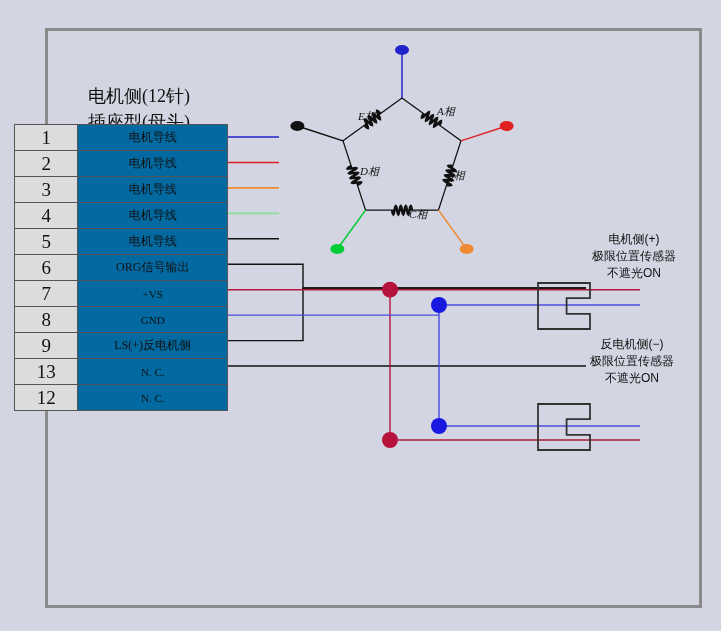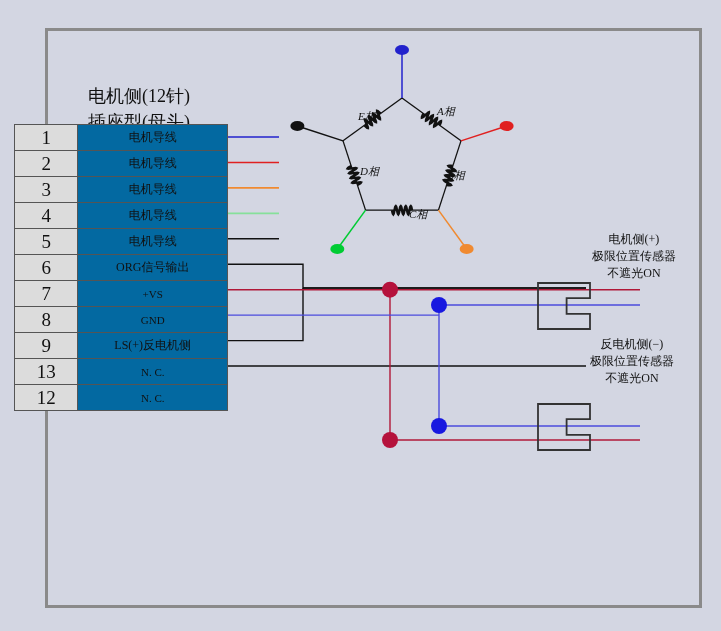--- a/index.html
+++ b/index.html
@@ -61,21 +61,21 @@
     width:150px;
     background:#0369a1;
     font-size:11px;
     font-family:"Liberation Serif", serif;
   }
   .pintable td.sig.cn{font-size:12px;}
 
   
   .sensor-cap{
     position:absolute;
-    font-family:Liberation Serif, serif;
+    font-family:Liberation Sans, sans-serif;
     font-size:12px;
     color:#111;
     text-align:center;
     line-height:1.4;
     white-space:nowrap;
   }
   #cap-pos{left:592px;top:231px;}
   #cap-neg{left:590px;top:336px;}
 
   

